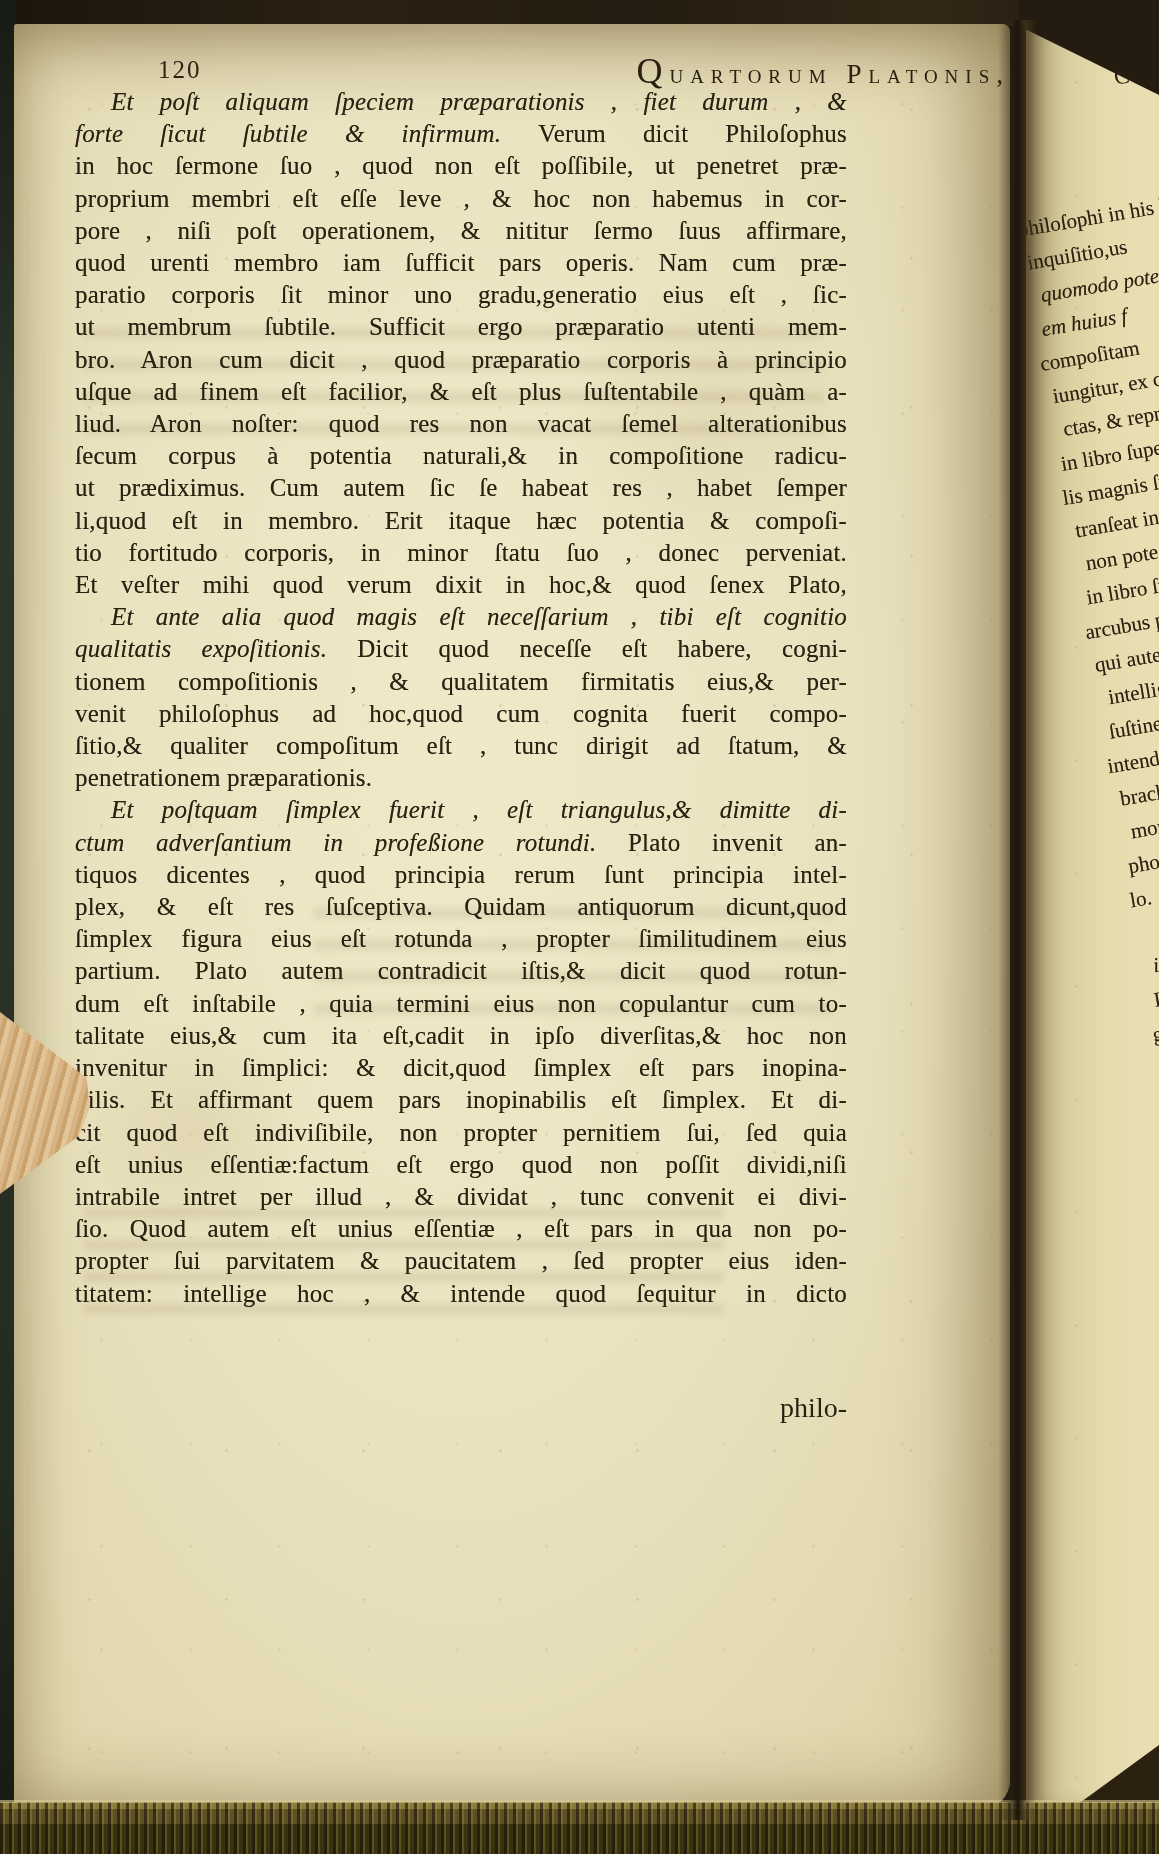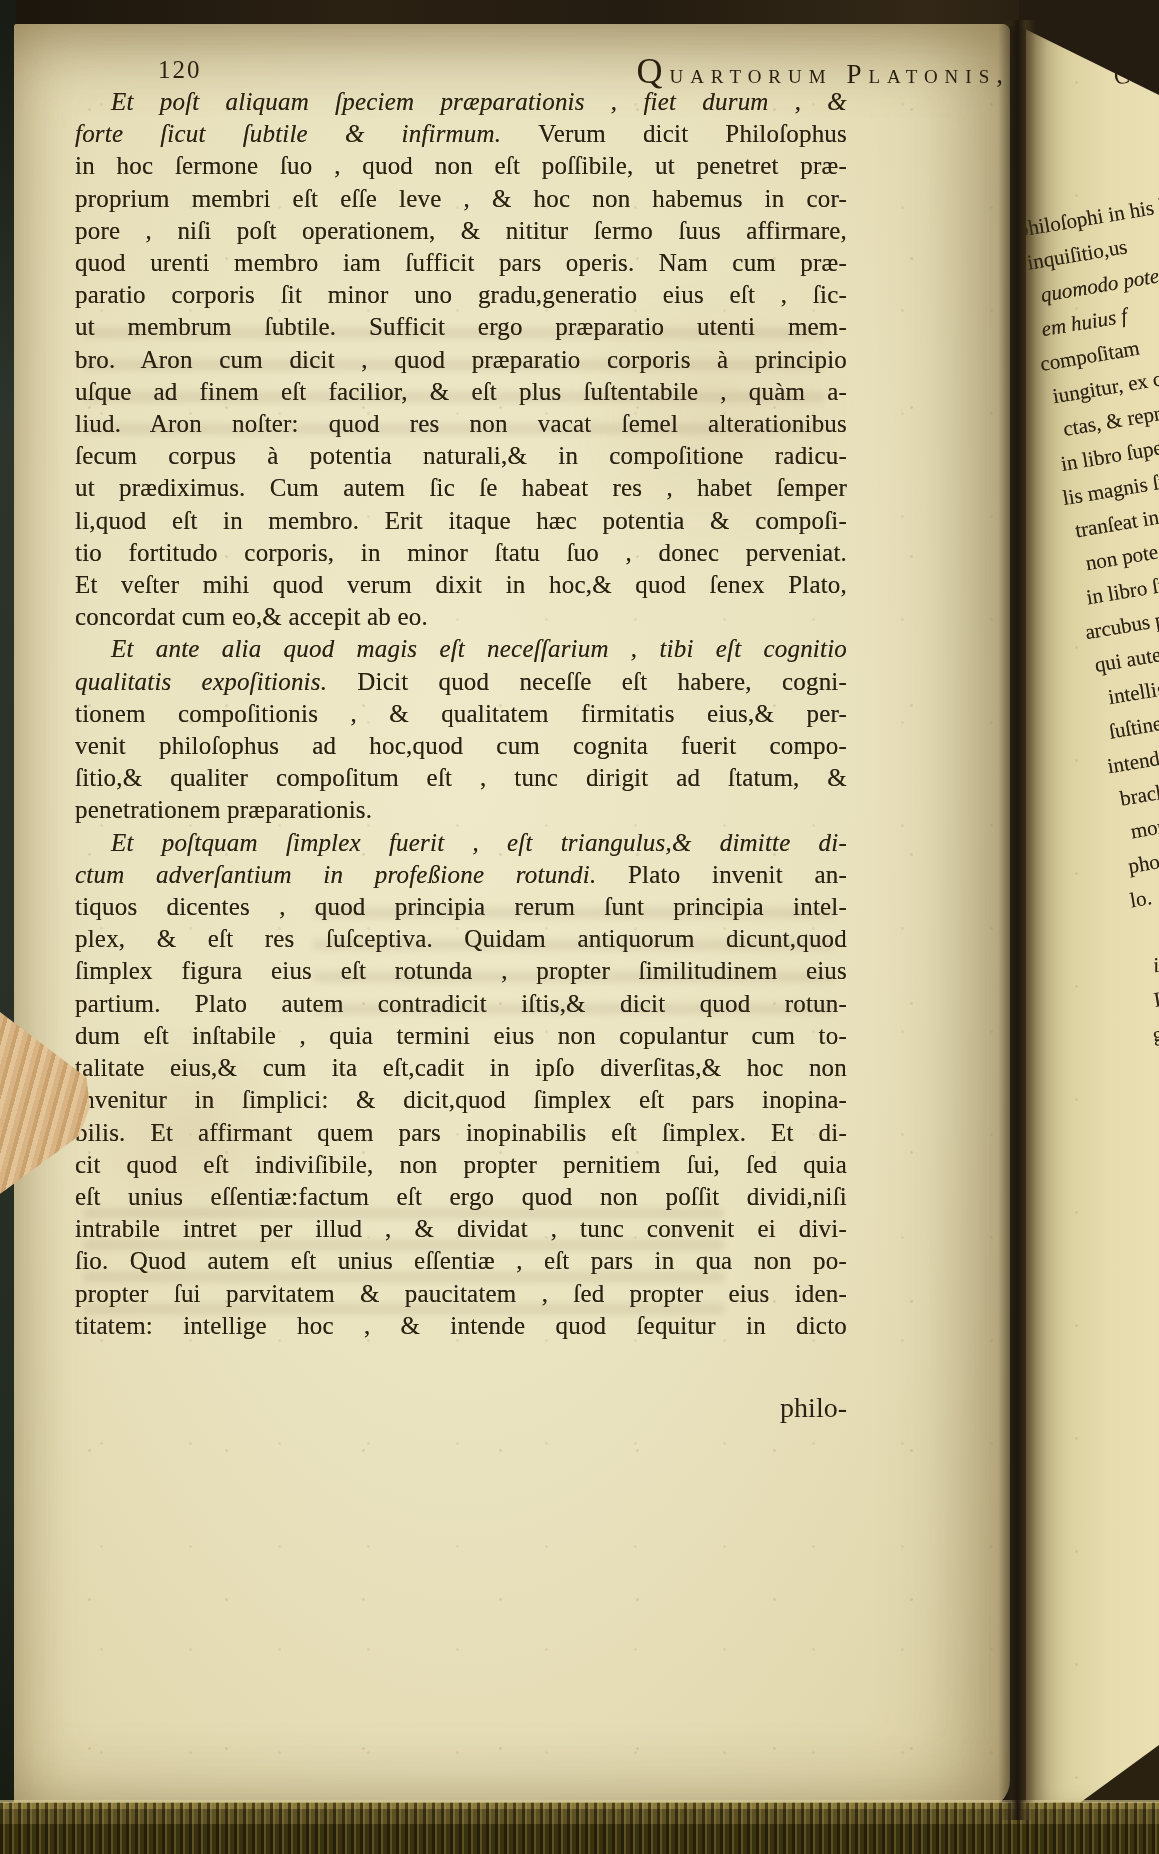--- a/index.html
+++ b/index.html
@@ -106,21 +106,20 @@
       <div class="line just"><span class="ro">paratio corporis ſit minor uno gradu,generatio eius eſt , ſic-</span></div>
       <div class="line just"><span class="ro">ut membrum ſubtile.  Sufficit ergo præparatio utenti mem-</span></div>
       <div class="line just"><span class="ro">bro. Aron cum dicit , quod præparatio corporis à principio</span></div>
       <div class="line just"><span class="ro">uſque ad finem eſt facilior, &amp; eſt plus ſuſtentabile , quàm a-</span></div>
       <div class="line just"><span class="ro">liud.  Aron noſter: quod res non vacat ſemel alterationibus</span></div>
       <div class="line just"><span class="ro">ſecum corpus à potentia naturali,&amp; in compoſitione radicu-</span></div>
       <div class="line just"><span class="ro">ut prædiximus.  Cum autem ſic ſe habeat res , habet ſemper</span></div>
       <div class="line just"><span class="ro">li,quod eſt in membro.  Erit itaque hæc potentia &amp; compoſi-</span></div>
       <div class="line just"><span class="ro">tio fortitudo corporis, in minor ſtatu ſuo , donec perveniat.</span></div>
       <div class="line just"><span class="ro">Et veſter mihi quod verum dixit in hoc,&amp; quod ſenex Plato,</span></div>
-      <div class="line"><span class="ro">concordat cum eo,&amp; accepit ab eo.</span></div>
       <div class="line indent just"><span class="it">Et ante alia quod magis eſt neceſſarium , tibi eſt cognitio</span></div>
       <div class="line just"><span class="it">qualitatis expoſitionis. </span><span class="ro">Dicit quod neceſſe eſt habere, cogni-</span></div>
       <div class="line just"><span class="ro">tionem compoſitionis , &amp; qualitatem firmitatis eius,&amp; per-</span></div>
       <div class="line just"><span class="ro">venit philoſophus ad hoc,quod cum cognita fuerit compo-</span></div>
       <div class="line just"><span class="ro">ſitio,&amp; qualiter compoſitum eſt , tunc dirigit ad ſtatum, &amp;</span></div>
       <div class="line"><span class="ro">penetrationem præparationis.</span></div>
       <div class="line indent just"><span class="it">Et poſtquam ſimplex fuerit , eſt triangulus,&amp; dimitte di-</span></div>
       <div class="line just"><span class="it">ctum adverſantium in profeßione rotundi. </span><span class="ro">Plato invenit an-</span></div>
       <div class="line just"><span class="ro">tiquos dicentes , quod principia rerum ſunt principia intel-</span></div>
       <div class="line just"><span class="ro">plex, &amp; eſt res ſuſceptiva. Quidam antiquorum dicunt,quod</span></div>

